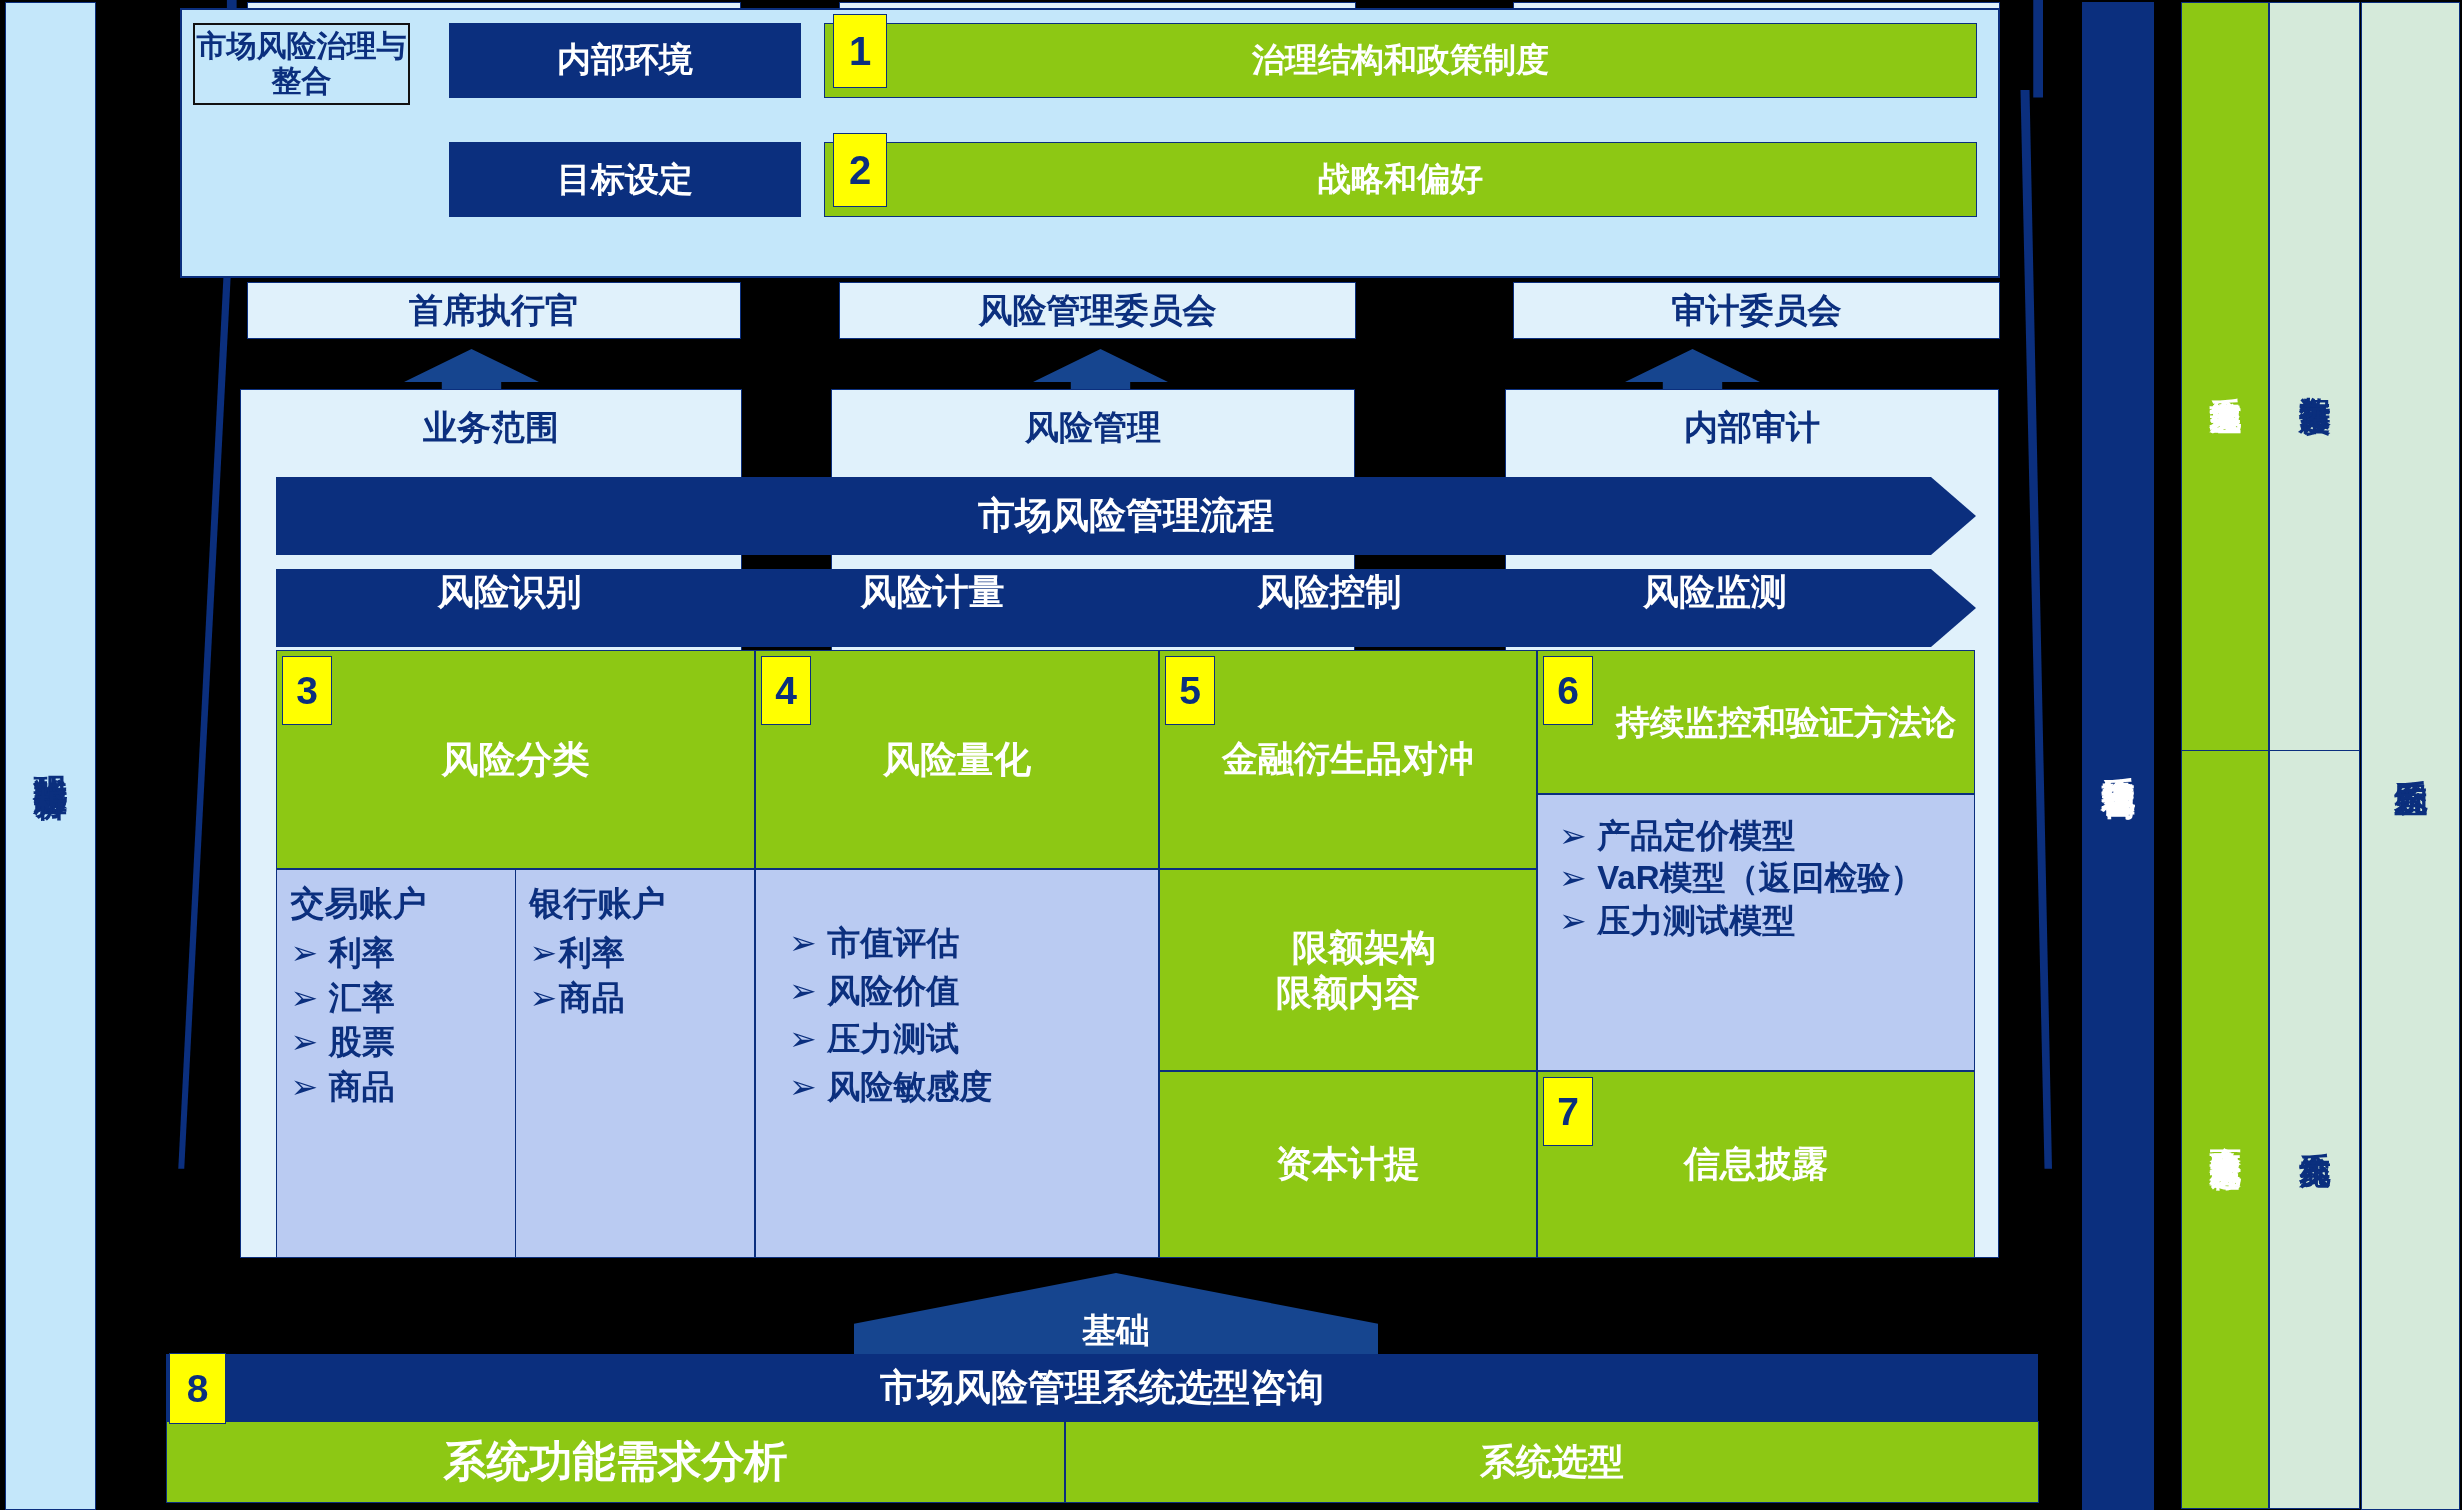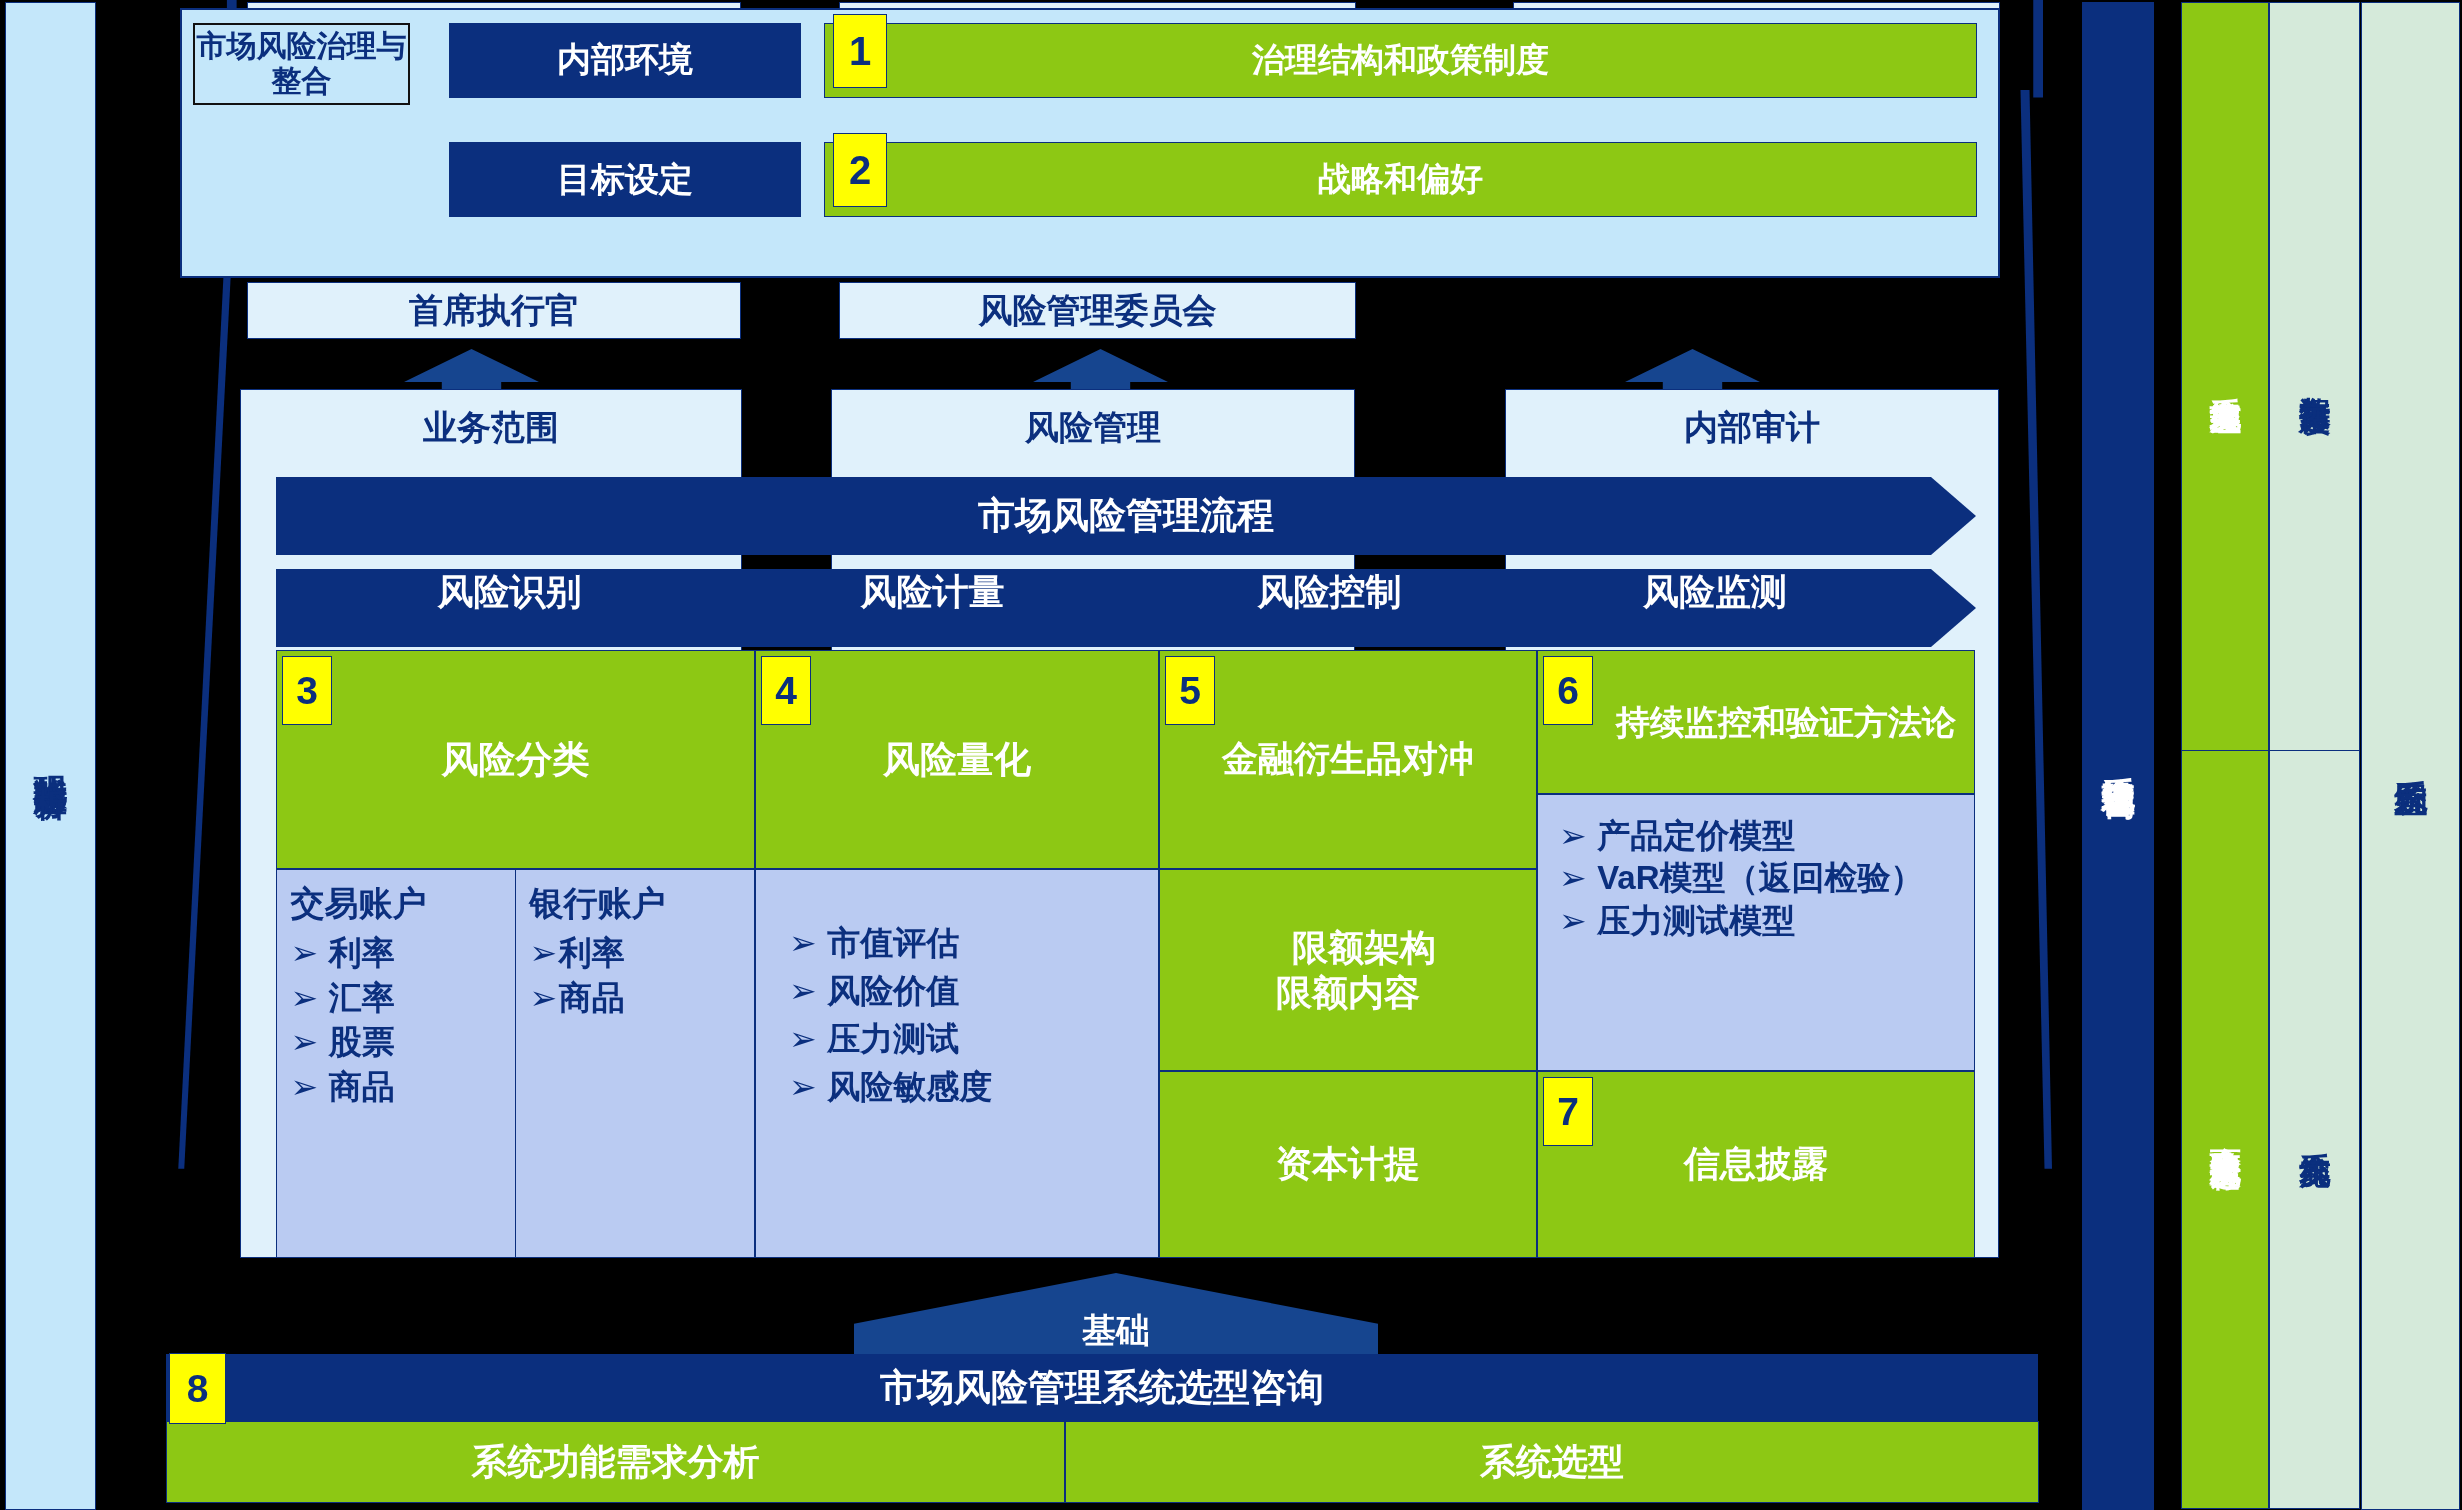--- a/index.html
+++ b/index.html
@@ -110,20 +110,23 @@
   <div class="numtag" style="left:833px;top:133px;width:52px;height:72px;font-size:40px;">
     <span>2</span>
   </div>
 
   <div class="abs paleblue2 bdr ctr" style="left:247px;top:282px;width:494px;height:57px;">
     <span class="b tnavy" style="font-size:34px;">首席执行官</span>
   </div>
   <div class="abs paleblue2 bdr ctr" style="left:839px;top:282px;width:517px;height:57px;">
     <span class="b tnavy" style="font-size:34px;">风险管理委员会</span>
   </div>
+  <div class="abs paleblue2 bdr ctr" style="left:1513px;top:282px;width:487px;height:57px;">
+    <span class="b tnavy" style="font-size:34px;">审计委员会</span>
+  </div>
 
   <div class="abs uparrow" style="left:404px;top:349px;width:135px;height:60px;"></div>
   <div class="abs uparrow" style="left:1033px;top:349px;width:135px;height:60px;"></div>
   <div class="abs uparrow" style="left:1625px;top:349px;width:135px;height:60px;"></div>
 
   <div class="abs paleblue2 bdr" style="left:240px;top:389px;width:502px;height:869px;"></div>
   <div class="abs paleblue2 bdr" style="left:831px;top:389px;width:524px;height:869px;"></div>
   <div class="abs paleblue2 bdr" style="left:1505px;top:389px;width:494px;height:869px;"></div>
 
   <div class="abs ctr" style="left:240px;top:403px;width:502px;height:49px;">
@@ -277,21 +280,21 @@
   </div>
 
   <div class="abs navy bdr ctr" style="left:166px;top:1354px;width:1872px;height:67px;">
     <span class="b twhite" style="font-size:37px;">市场风险管理系统选型咨询</span>
   </div>
   <div class="numtag" style="left:169px;top:1353px;width:55px;height:69px;font-size:39px;">
     <span>8</span>
   </div>
 
   <div class="abs green bdr ctr" style="left:166px;top:1421px;width:899px;height:82px;">
-    <span class="b twhite" style="font-size:36px;text-align:center;">系统功能需求分析</span>
+    <span class="b twhite" style="font-size:43px;text-align:center;">系统功能需求分析</span>
   </div>
   <div class="abs green bdr ctr" style="left:1065px;top:1421px;width:974px;height:82px;">
     <span class="b twhite" style="font-size:36px;">系统选型</span>
   </div>
 
   <div class="abs navy ctr" style="left:2082px;top:1.5px;width:72px;height:1508px;">
     <span class="vert b twhite" style="font-size:33px;">系统建设管理咨询</span>
   </div>
 
   <div class="abs green bdr ctr" style="left:2181px;top:1.5px;width:88px;height:749px;">

